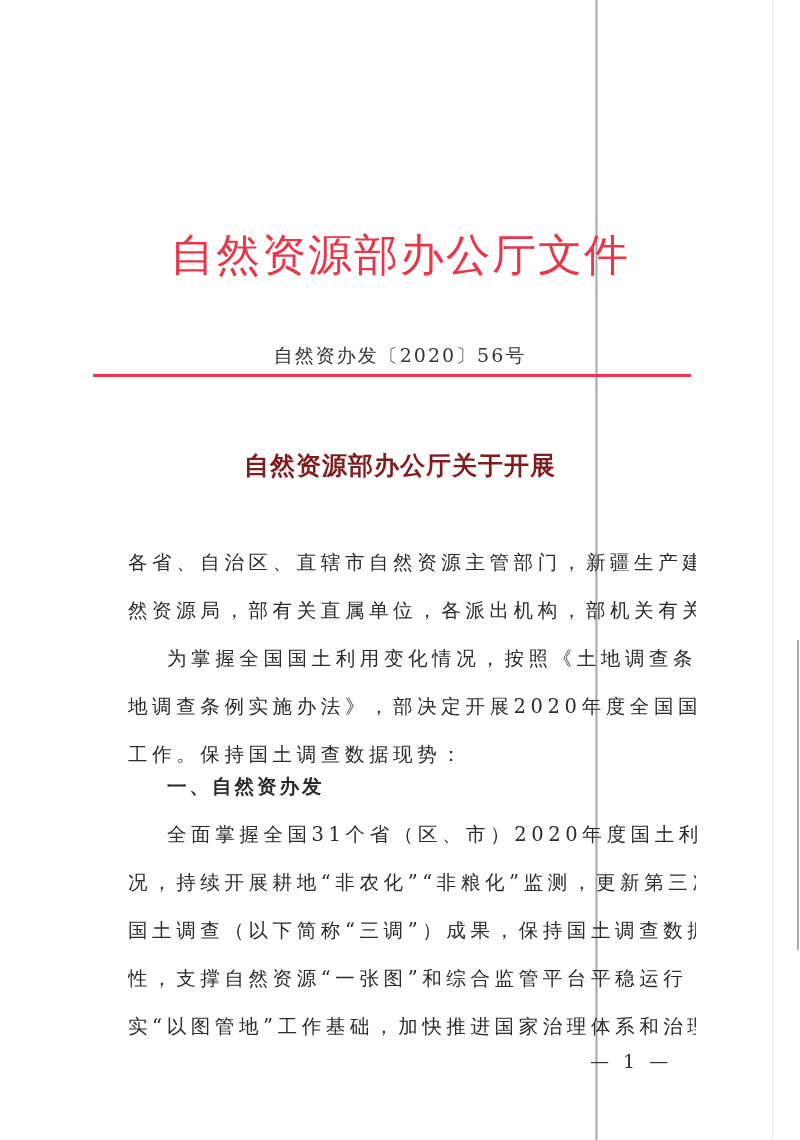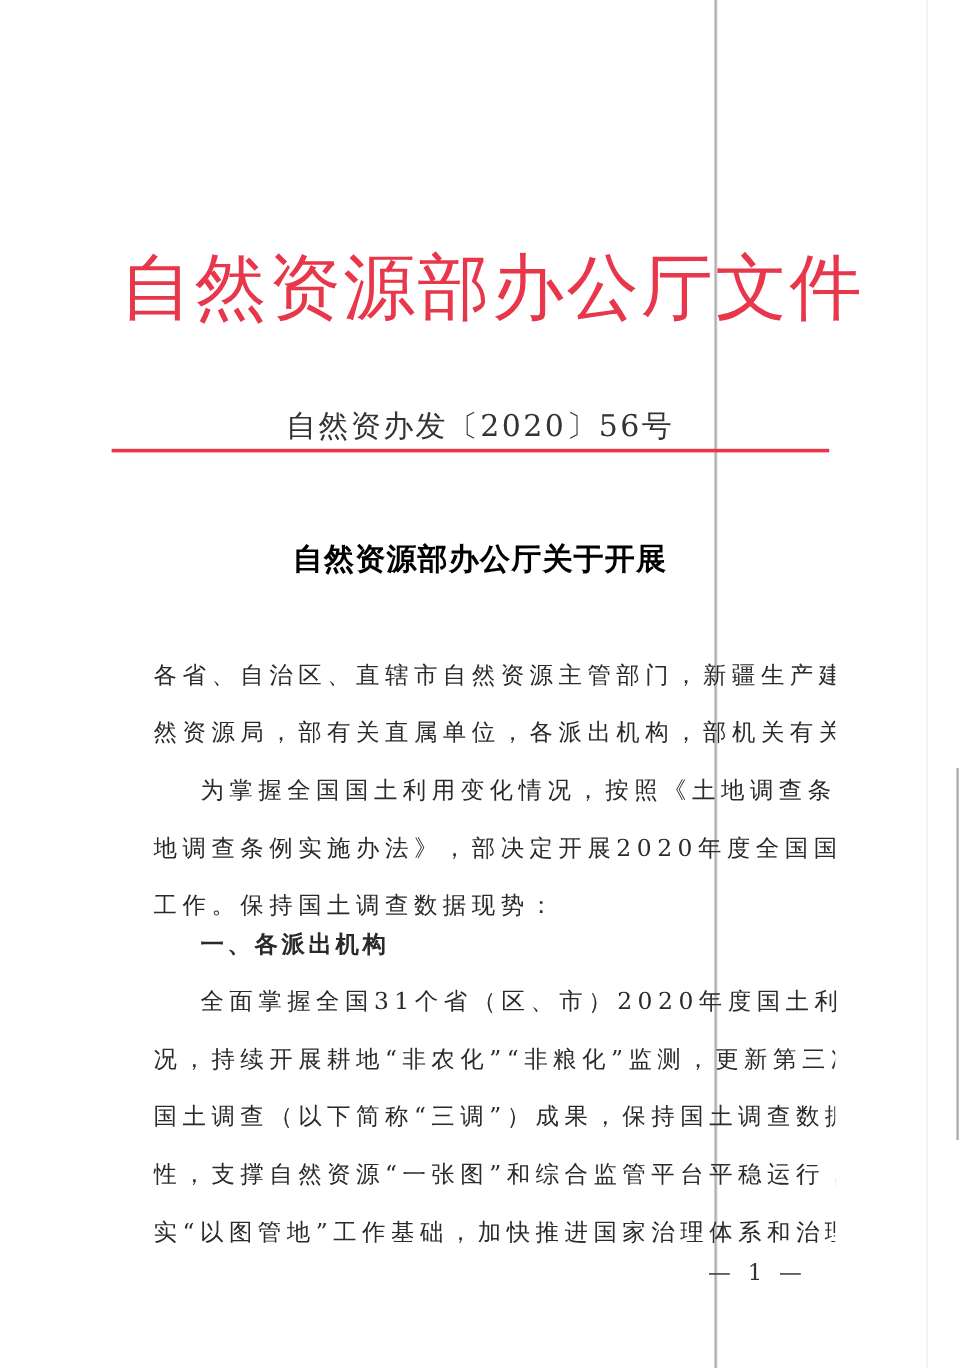--- a/index.html
+++ b/index.html
@@ -37,55 +37,55 @@
     }
     .crease-right-dark {
       position: absolute;
       left: 797px; top: 640px;
       width: 2px; height: 310px;
       background: #8a8a8a;
       opacity: 0.7;
     }
     .masthead {
       position: absolute;
-      left: 100px; top: 200px;
+      left: 100px; top: 215px;
       width: 600px;
       text-align: center;
       font-family: "DejaVu Serif", "Liberation Serif", serif;
-      font-size: 60px;
+      font-size: 44px;
       line-height: 80px;
       color: #e8374a;
       letter-spacing: 2px;
       white-space: nowrap;
     }
     .doc-number {
       position: absolute;
       left: 0; top: 340px;
       width: 800px;
       text-align: center;
-      font-size: 25px;
+      font-size: 19px;
       line-height: 30px;
       color: #333333;
       letter-spacing: 2px;
     }
     .red-rule {
       position: absolute;
       left: 93px; top: 374px;
       width: 598px; height: 3px;
       background: #e8374a;
     }
     .title {
       position: absolute;
       left: 0; width: 800px;
       text-align: center;
       font-family: "DejaVu Sans", "Liberation Sans", sans-serif;
       font-weight: bold;
       font-size: 25px;
       line-height: 40px;
-      color: #000000;
+      color: #7f1d1d;
       letter-spacing: 1px;
     }
     .title-1 { top: 446px; }
     .title-2 { top: 495px; }
     .body-line {
       position: absolute;
       left: 128px;
       width: 568px;
       font-size: 19.5px;
       line-height: 30px;
@@ -131,21 +131,21 @@
 
   <div class="title title-1">自然资源部办公厅关于开展</div>
 
   <div class="body-line" style="top:548px;">各省、自治区、直辖市自然资源主管部门，新疆生产建设兵团自</div>
   <div class="body-line" style="top:596px;">然资源局，部有关直属单位，各派出机构，部机关有关司局：</div>
 
   <div class="body-line indent" style="top:644px;">为掌握全国国土利用变化情况，按照《土地调查条例》、《土</div>
   <div class="body-line" style="top:692px;">地调查条例实施办法》，部决定开展2020年度全国国土变更调查</div>
   <div class="body-line" style="top:740px;">工作。保持国土调查数据现势：</div>
 
-  <div class="heading-1" style="top:772px;">一、各派出机构</div>
+  <div class="heading-1" style="top:772px;">一、自然资办发</div>
 
   <div class="body-line indent" style="top:820px;">全面掌握全国31个省（区、市）2020年度国土利用变化情</div>
   <div class="body-line" style="top:868px;">况，持续开展耕地“非农化”“非粮化”监测，更新第三次全国</div>
   <div class="body-line" style="top:916px;">国土调查（以下简称“三调”）成果，保持国土调查数据现势</div>
   <div class="body-line" style="top:964px;">性，支撑自然资源“一张图”和综合监管平台平稳运行，不断夯</div>
   <div class="body-line" style="top:1012px;">实“以图管地”工作基础，加快推进国家治理体系和治理能力现</div>
 
   <div class="page-number" style="top:1046px;">— 1 —</div>
 </div>
 

